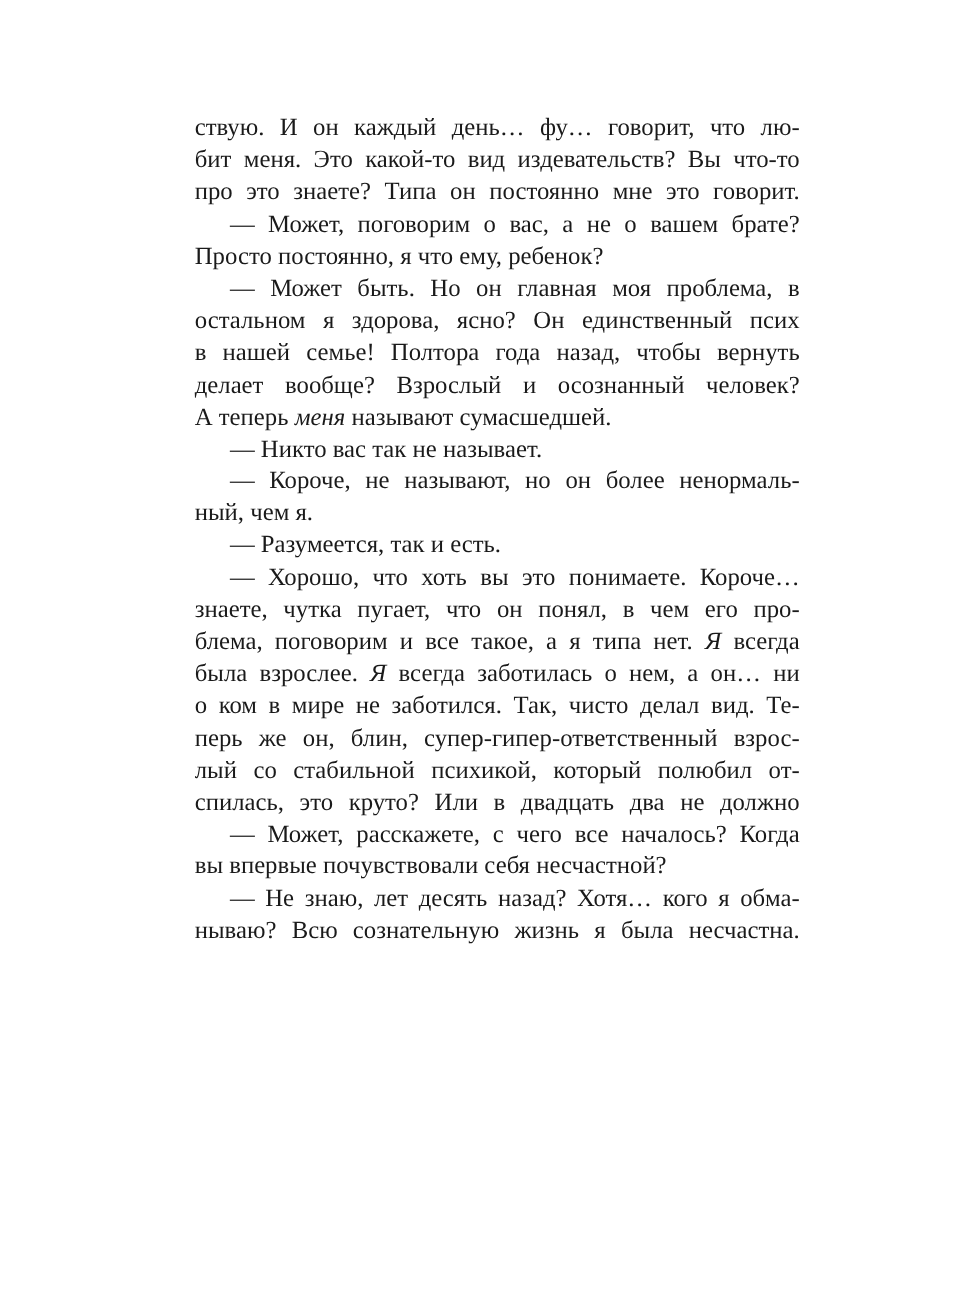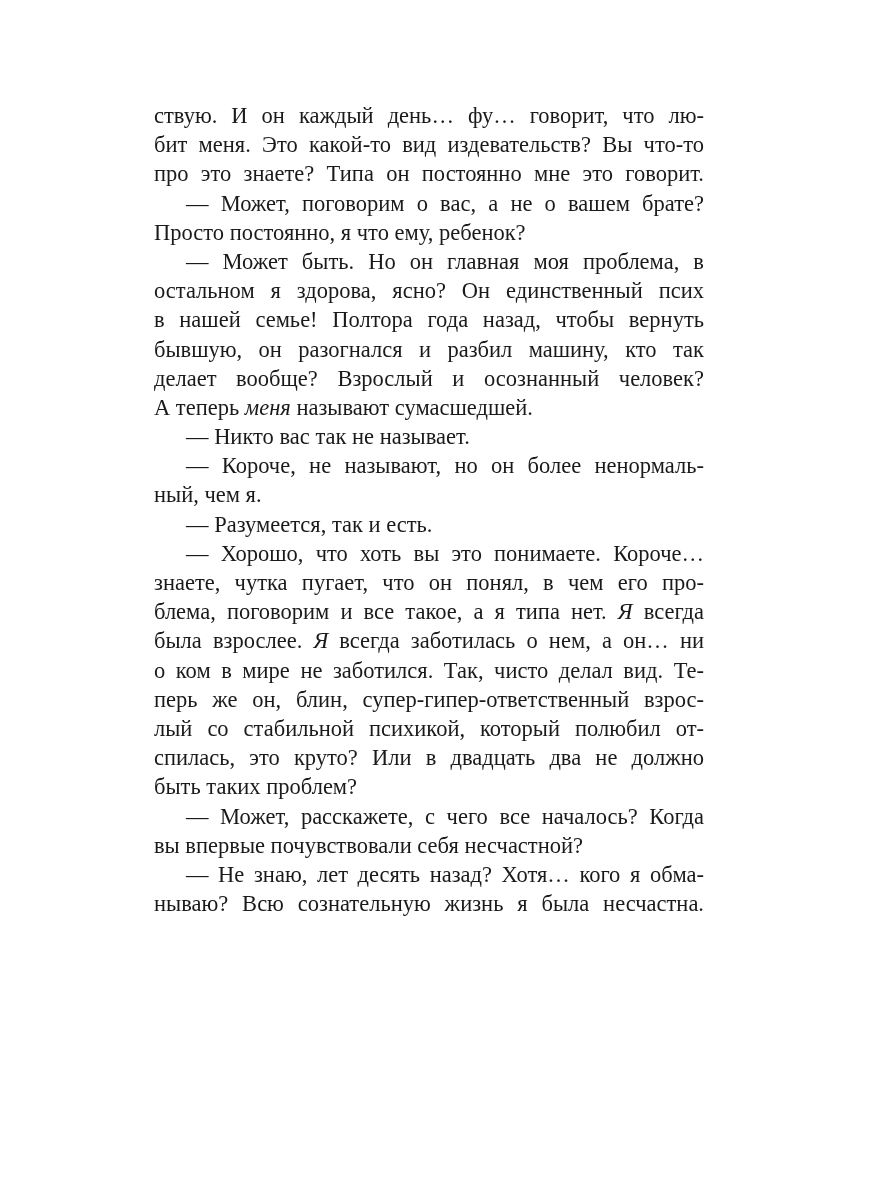--- a/index.html
+++ b/index.html
@@ -1,19 +1,19 @@
 <!DOCTYPE html>
 <html><head>
 <meta charset="utf-8">
 <style>
   html, body { margin: 0; padding: 0; background: #ffffff; }
   body { width: 887px; height: 1182px; position: relative; overflow: hidden; }
   .page {
     position: absolute;
-    left: 154px;
+    left: 177px;
     top: 101px;
     width: 550px;
     font-family: "Liberation Serif", "DejaVu Serif", serif;
     font-size: 22.5px;
     color: #1a1a1a;
     line-height: 29.2px;
   }
   .line {
     display: block;
     white-space: nowrap;
@@ -30,33 +30,31 @@
 
 <div class="page">
   <span class="line">ствую. И он каждый день… фу… говорит, что лю-</span>
   <span class="line">бит меня. Это какой-то вид издевательств? Вы что-то</span>
   <span class="line">про это знаете? Типа он постоянно мне это говорит.</span>
   <span class="line indent">— Может, поговорим о вас, а не о вашем брате?</span>
   <span class="line last">Просто постоянно, я что ему, ребенок?</span>
   <span class="line indent">— Может быть. Но он главная моя проблема, в</span>
   <span class="line">остальном я здорова, ясно? Он единственный псих</span>
   <span class="line">в нашей семье! Полтора года назад, чтобы вернуть</span>
-  <span class="line">бывшую, он разогнался и разбил машину, кто так</span>
   <span class="line">делает вообще? Взрослый и осознанный человек?</span>
   <span class="line last"><span>А теперь </span><span class="em">меня</span><span> называют сумасшедшей.</span></span>
   <span class="line indent last">— Никто вас так не называет.</span>
   <span class="line indent">— Короче, не называют, но он более ненормаль-</span>
   <span class="line last">ный, чем я.</span>
   <span class="line indent last">— Разумеется, так и есть.</span>
   <span class="line indent">— Хорошо, что хоть вы это понимаете. Короче…</span>
   <span class="line">знаете, чутка пугает, что он понял, в чем его про-</span>
   <span class="line"><span>блема, поговорим и все такое, а я типа нет. </span><span class="em">Я</span><span> всегда</span></span>
   <span class="line"><span>была взрослее. </span><span class="em">Я</span><span> всегда заботилась о нем, а он… ни</span></span>
   <span class="line">о ком в мире не заботился. Так, чисто делал вид. Те-</span>
   <span class="line">перь же он, блин, супер-гипер-ответственный взрос-</span>
   <span class="line">лый со стабильной психикой, который полюбил от-</span>
   <span class="line">спилась, это круто? Или в двадцать два не должно</span>
-  <span class="line last">быть таких проблем?</span>
   <span class="line indent">— Может, расскажете, с чего все началось? Когда</span>
   <span class="line last">вы впервые почувствовали себя несчастной?</span>
   <span class="line indent">— Не знаю, лет десять назад? Хотя… кого я обма-</span>
   <span class="line">нываю? Всю сознательную жизнь я была несчастна.</span>
 </div>
 
 </body></html>

